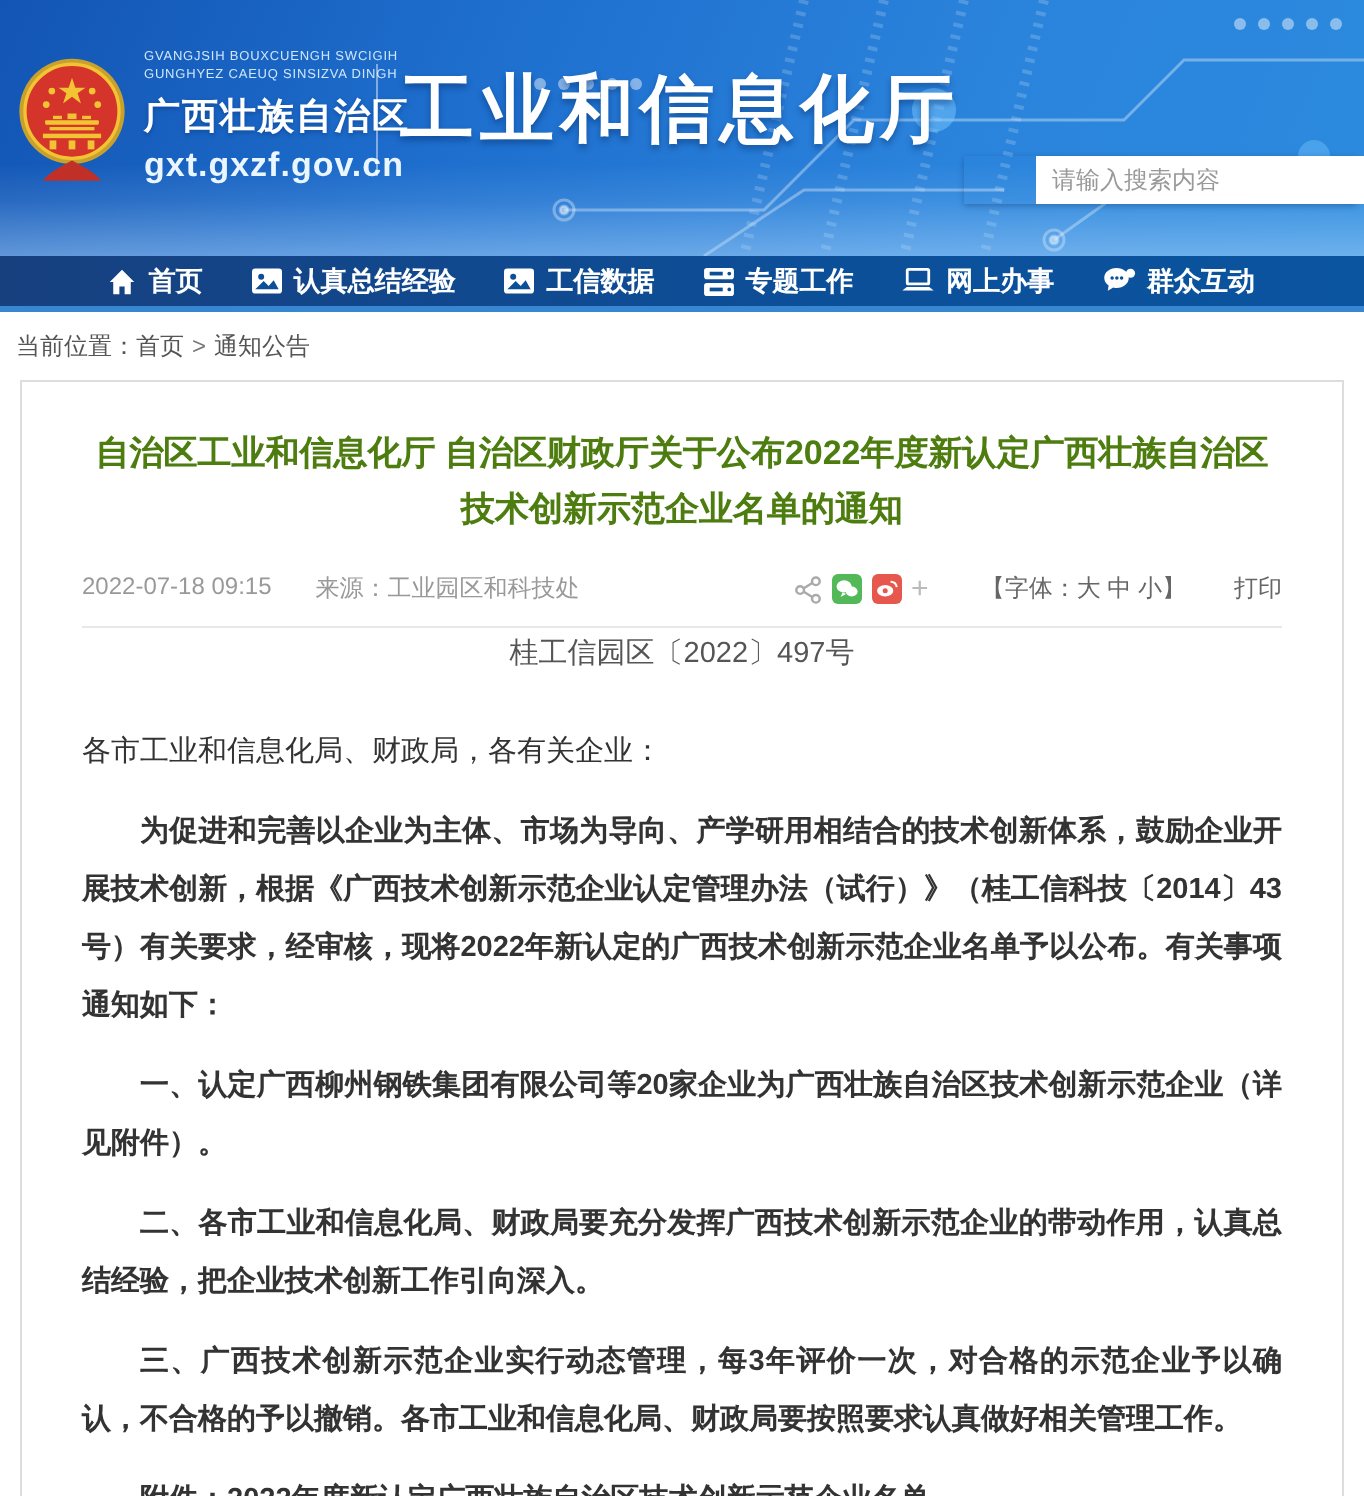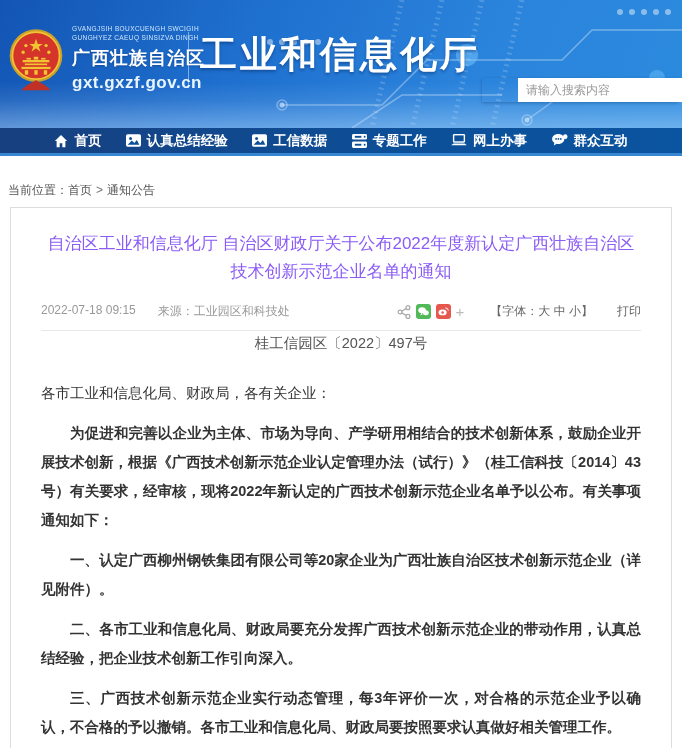--- a/index.html
+++ b/index.html
@@ -34,28 +34,28 @@
 
   
   .navbar { height:28px; background:linear-gradient(90deg,#17407f 0%,#0c4f99 60%,#0b549f 100%);
     border-bottom:3px solid #3786d2; display:flex; align-items:center;
     justify-content:space-evenly; padding:0 30px; }
   .nav-item { display:flex; align-items:center; gap:6px; color:#fff; font-size:13.5px;
     font-weight:bold; cursor:pointer; white-space:nowrap; }
   .nav-item svg { display:block; }
 
   
-  .breadcrumb { font-size:12px; color:#555; padding:26px 0 8px 8px; }
+  .breadcrumb { font-size:12px; color:#555; padding:9px 0 8px 8px; }
   .breadcrumb a { color:#555; text-decoration:none; cursor:pointer; }
   .crumb-sep { margin:0 4px; color:#777; }
 
   
   .content-box { margin:0 10px; border:1px solid #ddd; background:#fff; min-height:560px;
     padding:0 30px 40px 30px; }
-  .article-title { text-align:center; font-size:17px; font-weight:normal; color:#8b5cf6;
+  .article-title { text-align:center; font-size:17px; font-weight:bold; color:#4d7c0f;
     line-height:28px; padding:22px 6px 0 6px; }
   .meta-row { display:flex; justify-content:space-between; align-items:center;
     margin-top:17px; font-size:12px; color:#999;gap:48px; }
   .meta-left { display:flex; gap:22px; }
   .meta-right { display:flex; align-items:center; gap:8px; color:#666; }
   .share-group { display:flex; align-items:center; gap:5px; margin-right:18px; }
   .share-sq { width:15px; height:15px; border-radius:3px; display:flex; align-items:center;
     justify-content:center; cursor:pointer; }
   .share-plus { color:#bbb; font-size:15px; cursor:pointer; line-height:1; }
   .font-ctl { cursor:pointer; }

